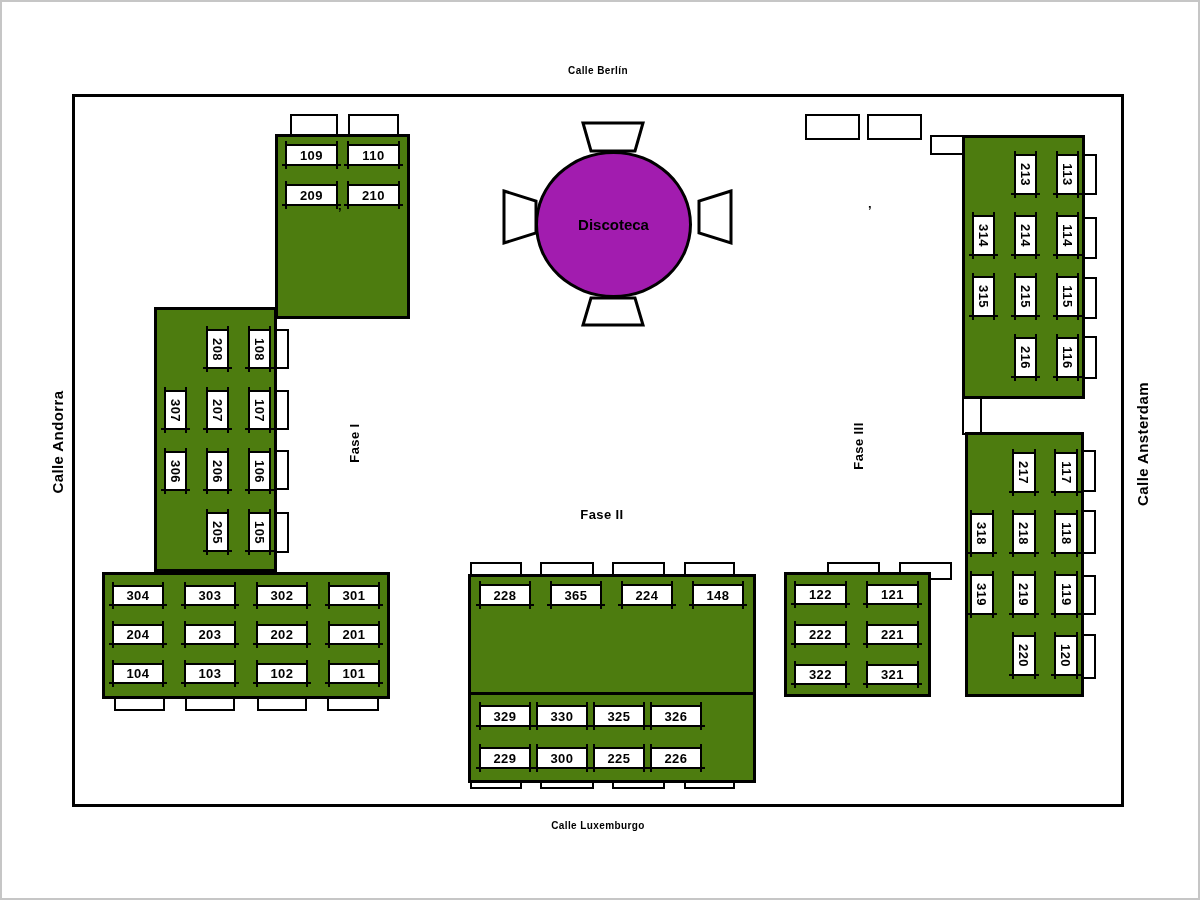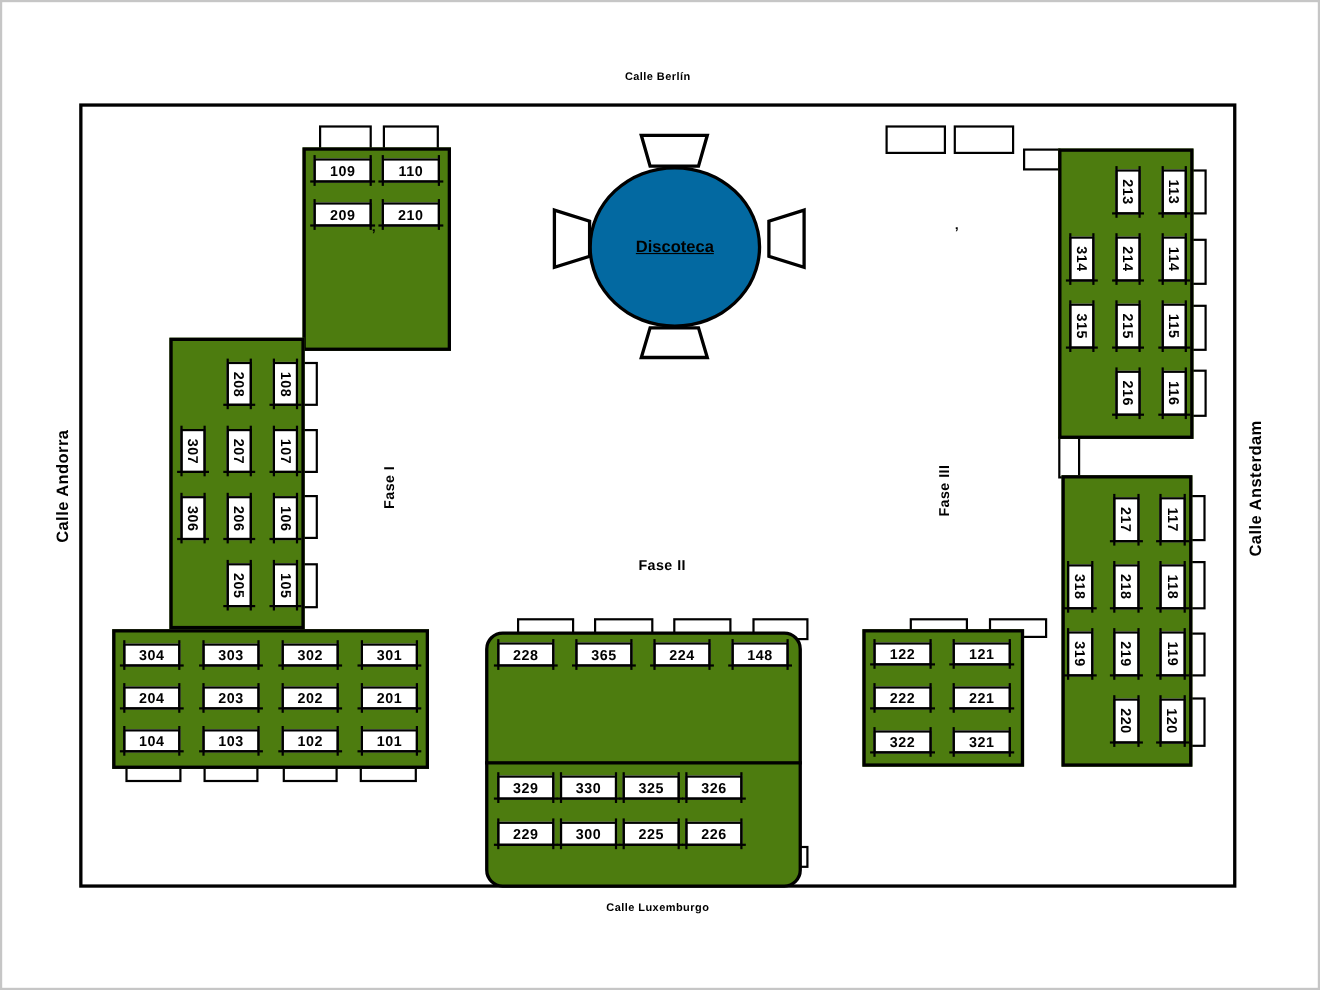--- a/index.html
+++ b/index.html
@@ -35,23 +35,23 @@
   .v-units .unit span { transform:rotate(90deg); }
   .label { position:absolute; font-weight:bold; white-space:nowrap; z-index:4; }
   .street { font-size:15px; letter-spacing:0.4px; }
   .fase { font-size:13px; letter-spacing:0.4px; }
   .hcenter { transform:translate(-50%,-50%); }
   .vcenter { transform:translate(-50%,-50%) rotate(-90deg); }
   .wide-label { position:absolute; left:70px; width:1052px; text-align:center; z-index:4;
     font-weight:bold; font-size:10px; letter-spacing:0.4px; }
   #disco {
     position:absolute; left:533px; top:149px; width:157px; height:147px;
-    border:3px solid #000; border-radius:50%; background:#0369a1; box-sizing:border-box;
+    border:3px solid #000; border-radius:50%; background:#a21caf; box-sizing:border-box;
     display:flex; align-items:center; justify-content:center;
-    font-weight:bold; font-size:15px; z-index:2;text-decoration:underline;
+    font-weight:bold; font-size:15px; z-index:2;
   }
   #trapezoids { position:absolute; left:0; top:0; z-index:3; pointer-events:none; }
   .stray { position:absolute; font-weight:bold; font-size:13px; z-index:4; }
 
   
   #blk-topleft   { left:273px; top:132px; width:135px; height:185px;
                    grid-template-columns:53px 53px; grid-auto-rows:22px;
                    gap:18px 9px;  padding:7px 0 0 7px; }
   #blk-topright  { left:793px; top:132px; width:137px; height:185px;
                    grid-template-columns:52px 53px; grid-auto-rows:21px;
@@ -61,21 +61,21 @@
                    gap:21px 19px; padding:19px 0 0 7px; }
   #blk-urstrip   { left:960px; top:133px; width:123px; height:264px;
                    grid-template-columns:23px 23px 23px; grid-auto-rows:41px;
                    gap:20px 19px; padding:16px 0 0 7px; }
   #blk-lrstrip   { left:963px; top:430px; width:119px; height:265px;
                    grid-template-columns:24px 24px 24px; grid-auto-rows:41px;
                    gap:20px 18px; padding:17px 0 0 2px; }
   #blk-bottomleft{ left:100px; top:570px; width:288px; height:127px;
                    grid-template-columns:repeat(4,52px); grid-auto-rows:21px;
                    gap:18px 20px; padding:10px 0 0 7px; }
-  #blk-center    { left:439px; top:572px; width:288px; height:233px;border-radius:16px; }
+  #blk-center    { left:466px; top:572px; width:288px; height:209px; }
   #center-upper-units { position:absolute; left:0; top:0;
                    grid-template-columns:repeat(4,52px); grid-auto-rows:22px;
                    column-gap:19px; padding:7px 0 0 8px; }
   #center-lower-units { position:absolute; left:0; top:118px;
                    grid-template-columns:repeat(4,52px); grid-auto-rows:22px;
                    gap:20px 5px; padding:10px 0 0 8px; }
   #center-divider { position:absolute; left:-3px; right:-3px; top:115px; height:3px;
                    background:#000; }
   #blk-bottomright{ left:782px; top:570px; width:147px; height:125px;
                    grid-template-columns:53px 53px; grid-auto-rows:21px;

